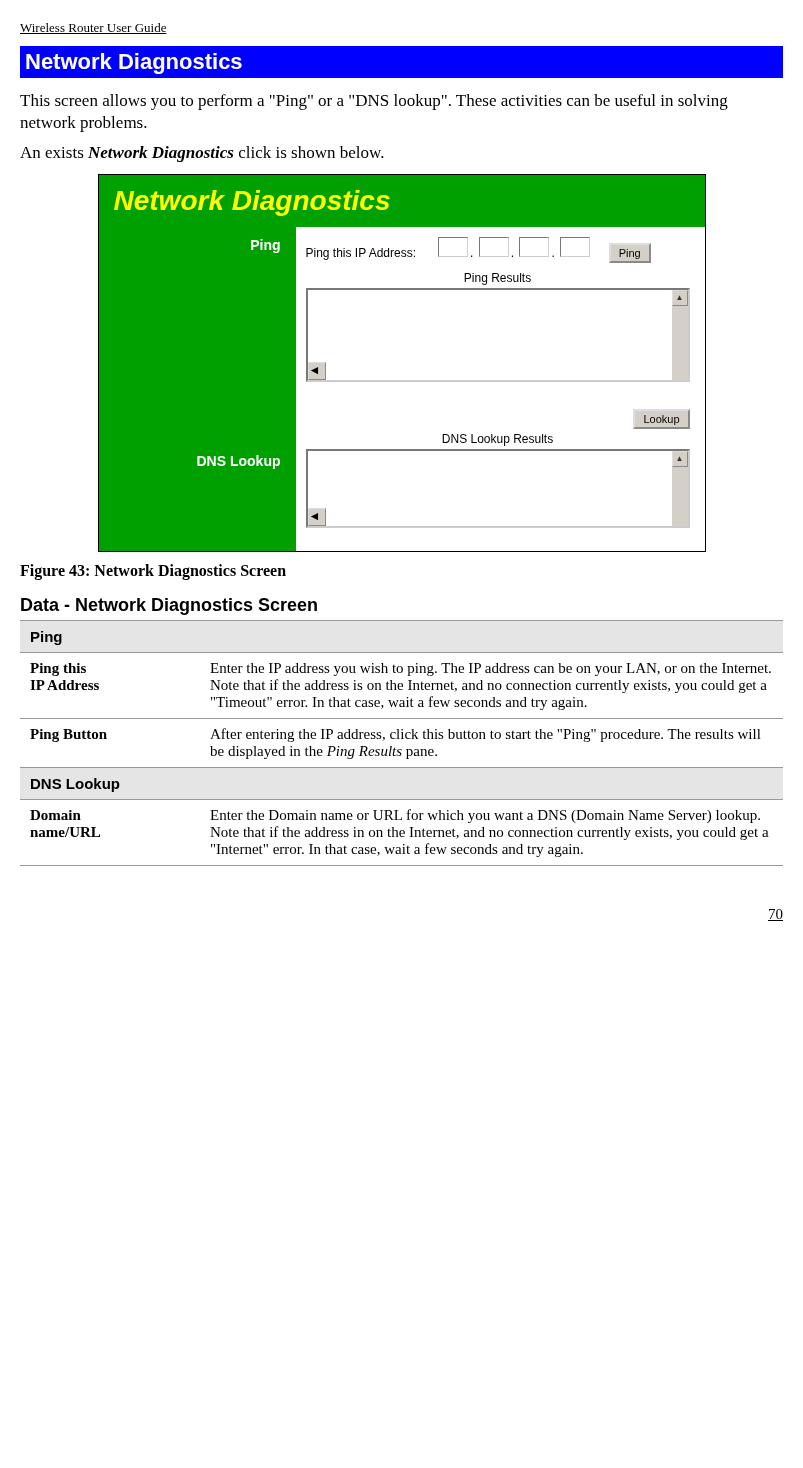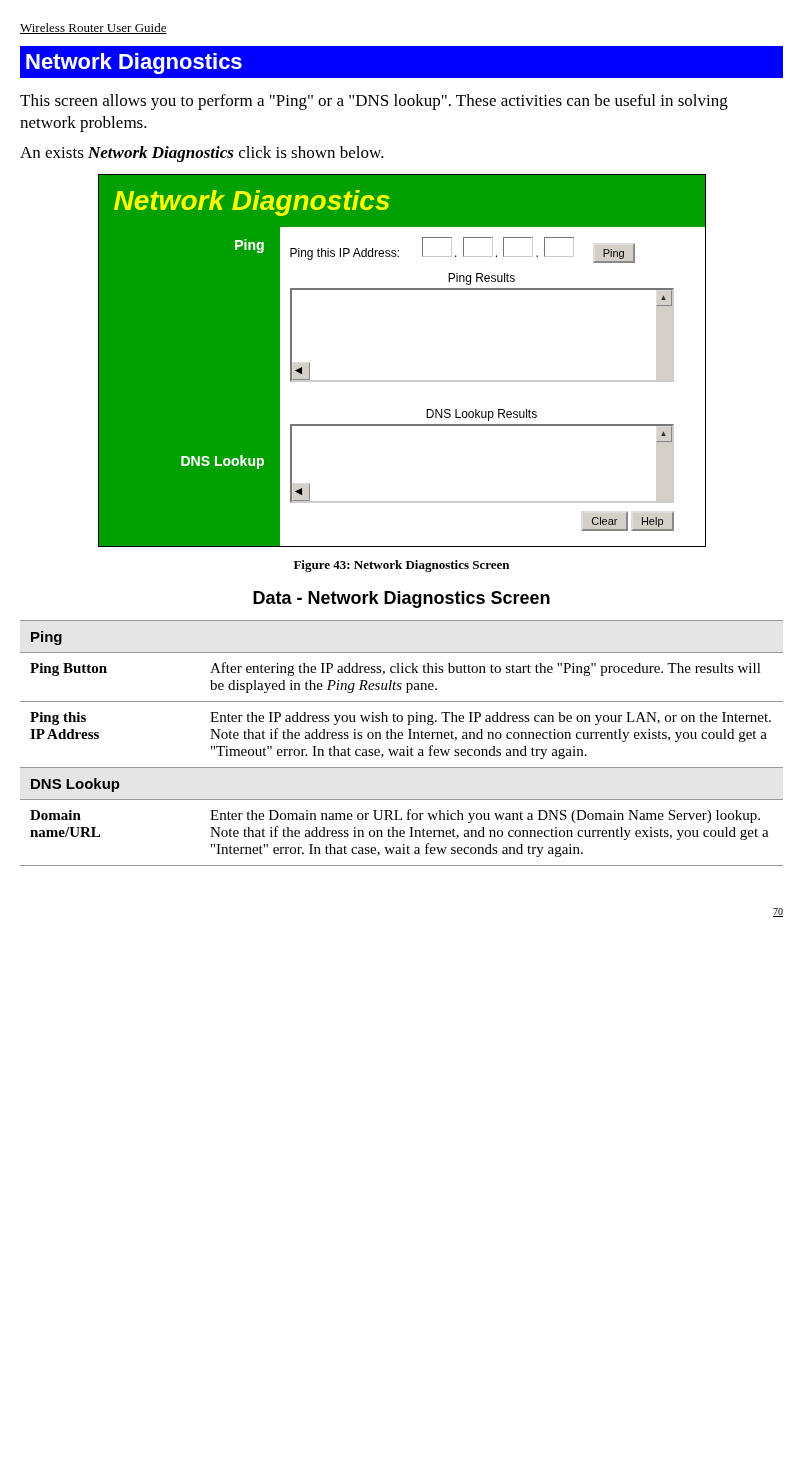--- a/index.html
+++ b/index.html
@@ -57,21 +57,21 @@
       font-family: Arial, sans-serif;
       font-weight: bold;
       font-size: 14px;
       text-align: right;
     }
     .sidebar-label {
       margin-bottom: 200px;
     }
     .screenshot-content {
       flex: 1;
-      padding: 10px 31px 15px 10px;
+      padding: 10px 15px 15px 10px;
       font-family: Arial, sans-serif;
       font-size: 12px;
       color: black;
     }
     .content-row {
       margin-bottom: 8px;
     }
     .ip-input {
       width: 28px;
       height: 18px;
@@ -136,31 +136,30 @@
       width: 14px;
       height: 14px;
       background: #d4d0c8;
       border: 1px outset #ddd;
       font-size: 8px;
       text-align: center;
       line-height: 14px;
       color: #333;
     }
     .figure-caption {
-      text-align: center;
-      font-weight: bold;
-      font-size: 13px;
+      text-align: left;
+      font-weight: bold;
+      font-size: 16px;
       margin: 10px 0 15px 0;
     }
     .data-heading {
       font-family: Arial, sans-serif;
       font-weight: bold;
       font-size: 18px;
-      margin-bottom: 11px;
-      text-align: center;
+      margin-bottom: 4px;
     }
     .data-table {
       width: 100%;
       border-collapse: collapse;
     }
     .data-table td, .data-table th {
       border-top: 1px solid #999;
       border-bottom: 1px solid #999;
       padding: 7px 10px;
       text-align: left;
@@ -171,21 +170,21 @@
       background: #e5e5e5;
       font-family: Arial, sans-serif;
       font-weight: bold;
     }
     .data-table .label-cell {
       font-weight: bold;
       width: 160px;
     }
     .page-number {
       text-align: right;
-      font-size: 10px;
+      font-size: 15px;
       margin-top: 40px;
       text-decoration: underline;
     }
     .button-row {
       text-align: right;
       margin-top: 5px;
     }
     em {
       font-style: italic;
     }
@@ -224,54 +223,53 @@
         <span class="ui-button">Ping</span>
       </div>
       <div class="results-label">Ping Results</div>
       <div class="results-box">
         <div class="scrollbar-v">
           <div class="scroll-arrow">▲</div>
         </div>
         <div class="scrollbar-h-corner">◄</div>
       </div>
       <br>
+      <div class="button-row">
+        <span class="ui-button">Lookup</span>
+      </div>
       <div class="results-label">DNS Lookup Results</div>
       <div class="results-box-small">
         <div class="scrollbar-v">
           <div class="scroll-arrow">▲</div>
         </div>
         <div class="scrollbar-h-corner">◄</div>
       </div>
-      <div class="button-row">
-        <span class="ui-button">Clear</span>
-        <span class="ui-button">Help</span>
-      </div>
     </div>
   </div>
 </div>
 
 <div class="figure-caption">Figure 43: Network Diagnostics Screen</div>
 
 <div class="data-heading">Data - Network Diagnostics Screen</div>
 
 <table class="data-table">
   <tbody>
       <tr class="section-row">
     <td colspan="2">Ping</td>
+  </tr>
+  <tr>
+    <td class="label-cell">Ping this<br>IP Address</td>
+    <td>Enter the IP address you wish to ping. The IP address can be on your LAN, or on the Internet. Note that if the address is on the Internet, and no connection currently exists, you could get a "Timeout" error. In that case, wait a few seconds and try again.</td>
   </tr>
   <tr>
     <td class="label-cell">Ping Button</td>
     <td>
       <span>After entering the IP address, click this button to start the "Ping" procedure. The results will be displayed in the </span><em>Ping Results</em><span> pane.</span>
     </td>
   </tr>
-  <tr>
-    <td class="label-cell">Ping this<br>IP Address</td>
-    <td>Enter the IP address you wish to ping. The IP address can be on your LAN, or on the Internet. Note that if the address is on the Internet, and no connection currently exists, you could get a "Timeout" error. In that case, wait a few seconds and try again.</td>
-  </tr>
   <tr class="section-row">
     <td colspan="2">DNS Lookup</td>
   </tr>
   <tr>
     <td class="label-cell">Domain<br>name/URL</td>
     <td>Enter the Domain name or URL for which you want a DNS (Domain Name Server) lookup. Note that if the address in on the Internet, and no connection currently exists, you could get a "Internet" error. In that case, wait a few seconds and try again.</td>
   </tr>
 </tbody>
   </table>
 

